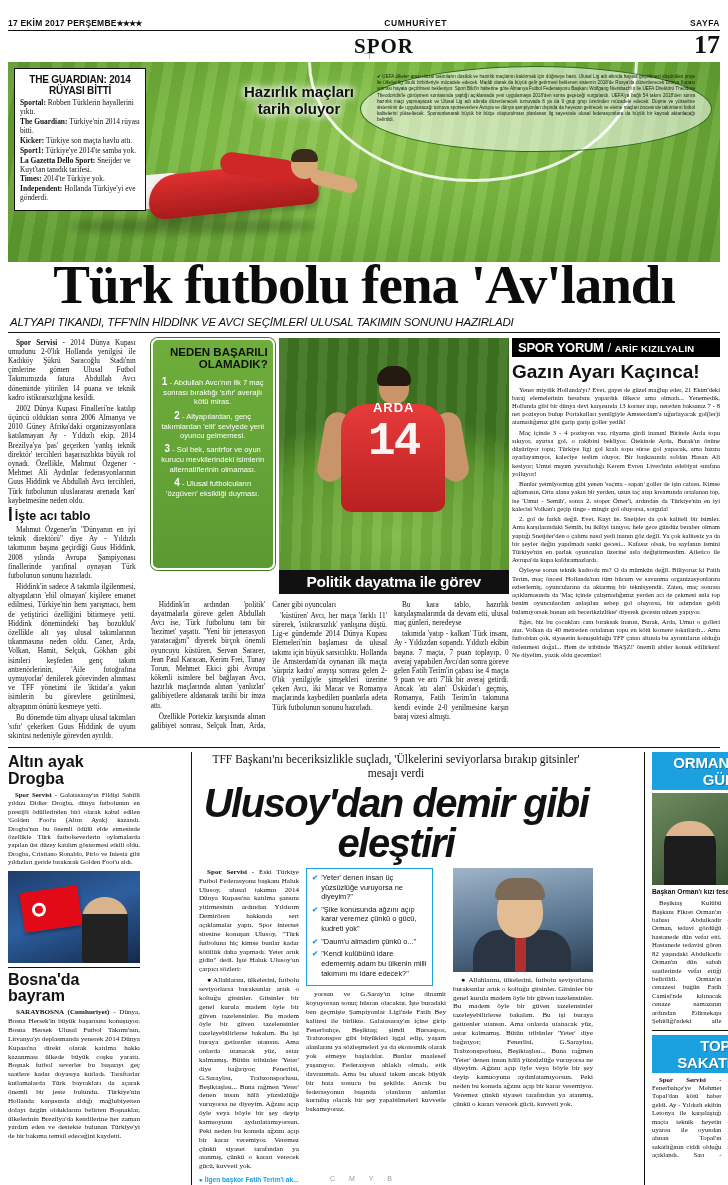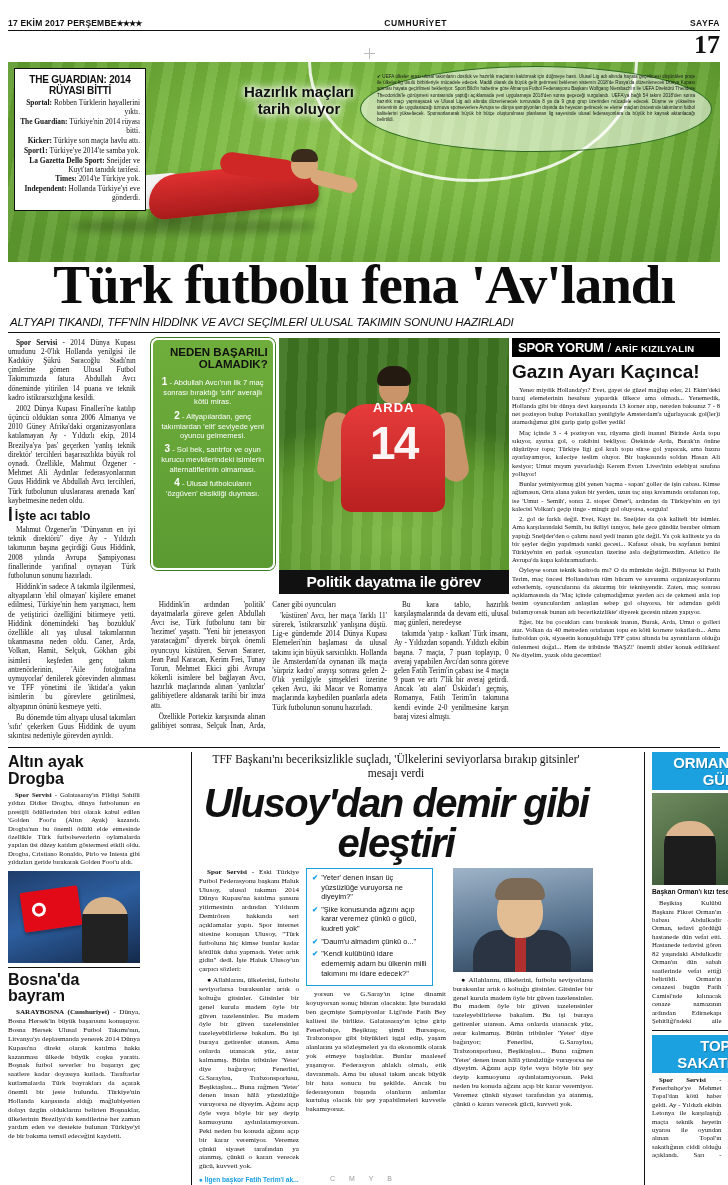--- a/index.html
+++ b/index.html
@@ -101,21 +101,21 @@
 
   .guardian-box{
     position:absolute; left:6px; top:6px; width:132px;
     background:#fff; border:1px solid #111; padding:5px 5px 6px;
   }
   .guardian-title{
     font-family:"Liberation Sans", sans-serif; font-weight:700;
     font-size:10px; line-height:1.12; text-align:center; letter-spacing:-.2px;
     margin-bottom:3px;
   }
-  .guardian-list{ font-size:7.4px; line-height:1.2; text-align:right; }
+  .guardian-list{ font-size:7.4px; line-height:1.2; text-align:left; }
   .guardian-list .src{ font-weight:700; }
   .guardian-list p{ margin:0 0 1px; }
 
   .hazirlik{
     position:absolute; left:232px; top:22px; width:118px;
     font-family:"Liberation Sans", sans-serif; font-weight:700;
     font-size:15px; line-height:1.12; text-align:center; color:#111;
     text-shadow:0 0 4px #fff, 0 0 8px #fff, 0 0 12px #fff;
   }
 
@@ -194,21 +194,21 @@
     position:absolute; inset:0;
     background:repeating-linear-gradient(92deg, rgba(255,255,255,.06) 0 9px, rgba(0,0,0,.06) 9px 20px);
   }
   .arda-photo .back{
     position:absolute; left:62px; top:66px; width:104px; height:108px;
     background:linear-gradient(180deg,#e63b3b,#b92020);
     border-radius:26px 26px 10px 10px;
   }
   .arda-photo .num{
     position:absolute; left:0; right:0; top:78px; text-align:center;
-    font-family:Liberation Sans, sans-serif; font-weight:700;
+    font-family:Liberation Mono, monospace; font-weight:700;
     font-size:46px; color:#fff; opacity:.95; letter-spacing:-2px;
   }
   .arda-photo .nm{
     position:absolute; left:0; right:0; top:62px; text-align:center;
     font-family:"Liberation Sans", sans-serif; font-weight:700;
     font-size:13px; color:#fff; letter-spacing:1px;
   }
   .arda-photo .head2{
     position:absolute; left:100px; top:34px; width:30px; height:32px;
     background:#c9946a; border-radius:50% 50% 45% 45%;
@@ -380,20 +380,21 @@
   <div class="crop-mark"></div>
 
   <div class="masthead">
     <div class="mast-row1">
       <div class="mast-date"><span>17 EKİM 2017 PERŞEMBE</span><span class="stars">★★★★</span></div>
       <div class="mast-brand">CUMHURİYET</div>
       <div class="mast-sayfa">SAYFA</div>
     </div>
     <div class="mast-row2">
       <div class="mast-spacer"></div>
+      <div class="mast-section">SPOR</div>
       <div class="mast-pageno">17</div>
     </div>
   </div>
 
   <div class="hero">
     <div class="turf-lines"></div>
     <div class="arc"></div>
     <div class="player">
       <div class="shadow"></div>
       <div class="leg"></div>

